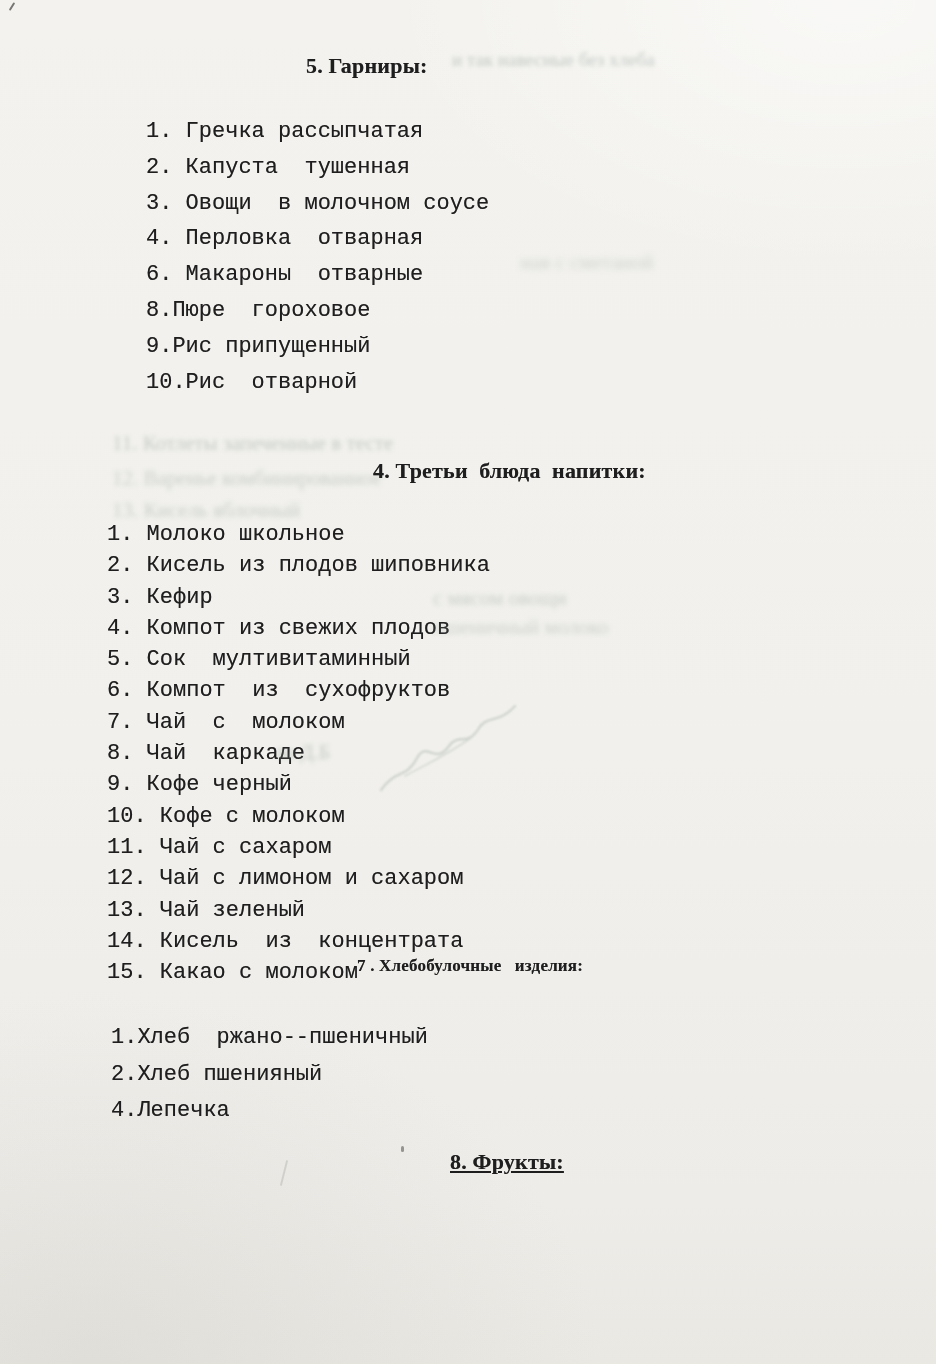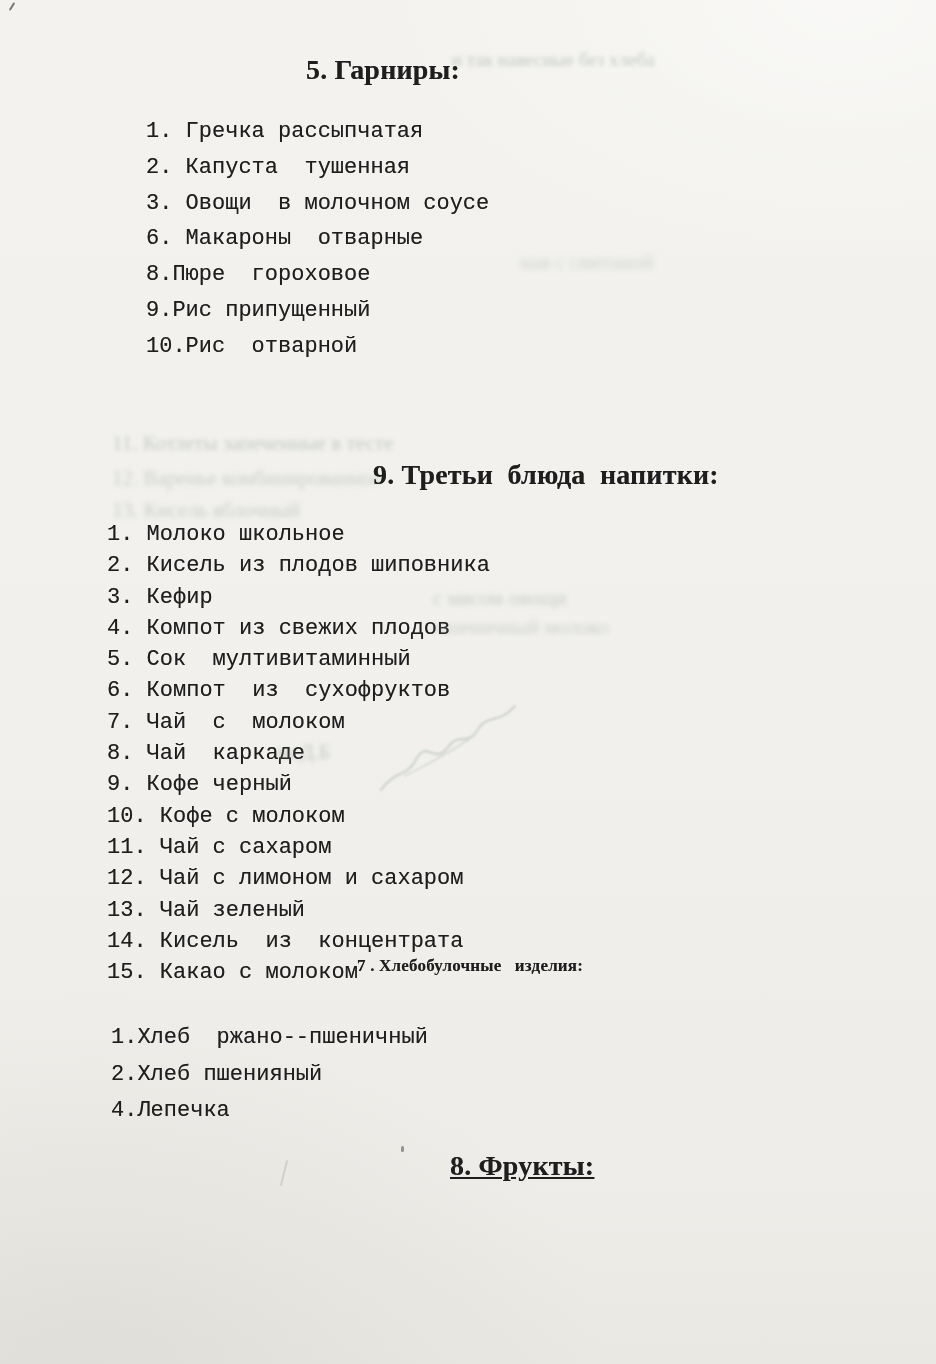--- a/index.html
+++ b/index.html
@@ -10,21 +10,21 @@
     background:
       radial-gradient(120% 60% at 10% 100%, rgba(205,203,196,.35) 0%, rgba(205,203,196,0) 45%),
       radial-gradient(100% 40% at 90% 0%, rgba(255,255,255,.5) 0%, rgba(255,255,255,0) 50%),
       linear-gradient(180deg,#f3f2ee 0%,#f1f0ec 55%,#edece8 88%,#e9e8e3 100%);
     overflow:hidden;
     font-family:"Liberation Serif","DejaVu Serif",serif;
     color:#1f1e1f;
   }
   .hdr{
     position:absolute;margin:0;
-    font-size:28px;font-weight:700;line-height:1.2;
+    font-size:22px;font-weight:700;line-height:1.2;
     white-space:pre;letter-spacing:.2px;
     text-shadow:0 0 .4px rgba(30,30,30,.55);
   }
   .hdr-5{left:306px;top:53px;}
   .hdr-6{left:373px;top:458px;}
   .hdr-7{left:357px;top:956px;font-size:17px;}
   .hdr-8{left:450px;top:1149px;text-decoration:underline;}
   .menu-list{
     position:absolute;margin:0;padding:0;list-style:none;
     font-size:22px;white-space:pre;
@@ -69,28 +69,28 @@
 </head>
 <body>
 
 <div class="page">
 
   <span class="speck-a"></span>
 
   <p class="ghost ghost-top">и так навесные без хлеба</p>
 
   <h2 class="hdr hdr-5">5. Гарниры:</h2>
-  <ol class="menu-list list-5"><li>1. Гречка рассыпчатая</li><li>2. Капуста  тушенная</li><li>3. Овощи  в молочном соусе</li><li>6. Макароны  отварные</li><li>8.Пюре  гороховое</li><li>9.Рис припущенный</li><li>10.Рис  отварной</li></ol>
+  <ol class="menu-list list-5"><li>1. Гречка рассыпчатая</li><li>2. Капуста  тушенная</li><li>3. Овощи  в молочном соусе</li><li>4. Перловка  отварная</li><li>6. Макароны  отварные</li><li>8.Пюре  гороховое</li><li>9.Рис припущенный</li><li>10.Рис  отварной</li></ol>
 
   <p class="ghost ghost-mid">ная с сметаной</p>
   <p class="ghost ghost-11">11. Котлеты запеченные в тесте</p>
   <p class="ghost ghost-12">12. Варенье комбинированное</p>
   <p class="ghost ghost-13">13. Кисель яблочный</p>
 
-  <h2 class="hdr hdr-6">9. Третьи  блюда  напитки:</h2>
+  <h2 class="hdr hdr-6">4. Третьи  блюда  напитки:</h2>
   <ol class="menu-list list-6"><li>1. Молоко школьное</li><li>2. Кисель из плодов шиповника</li><li>3. Кефир</li><li>4. Компот из свежих плодов</li><li>5. Сок  мултивитаминный</li><li>6. Компот  из  сухофруктов</li><li>7. Чай  с  молоком</li><li>8. Чай  каркаде</li><li>9. Кофе черный</li><li>10. Кофе с молоком</li><li>11. Чай с сахаром</li><li>12. Чай с лимоном и сахаром</li><li>13. Чай зеленый</li><li>14. Кисель  из  концентрата</li><li>15. Какао с молоком</li></ol>
 
   <p class="ghost ghost-side1">с мясом овощи</p>
   <p class="ghost ghost-side2">пшеничный молоко</p>
   <p class="ghost ghost-sign">ва Д.Б</p>
 
   <svg class="signature" viewBox="0 0 150 105" xmlns="http://www.w3.org/2000/svg">
     <path d="M6,92 C22,70 30,82 42,60 C52,42 60,68 74,48 C84,34 92,50 104,30 C112,17 124,26 140,8" fill="none" stroke="#a7b3ac" stroke-width="2.4" stroke-linecap="round"></path>
     <path d="M30,78 C52,66 70,58 96,40" fill="none" stroke="#b3bdb6" stroke-width="1.6" stroke-linecap="round"></path>
   </svg>

